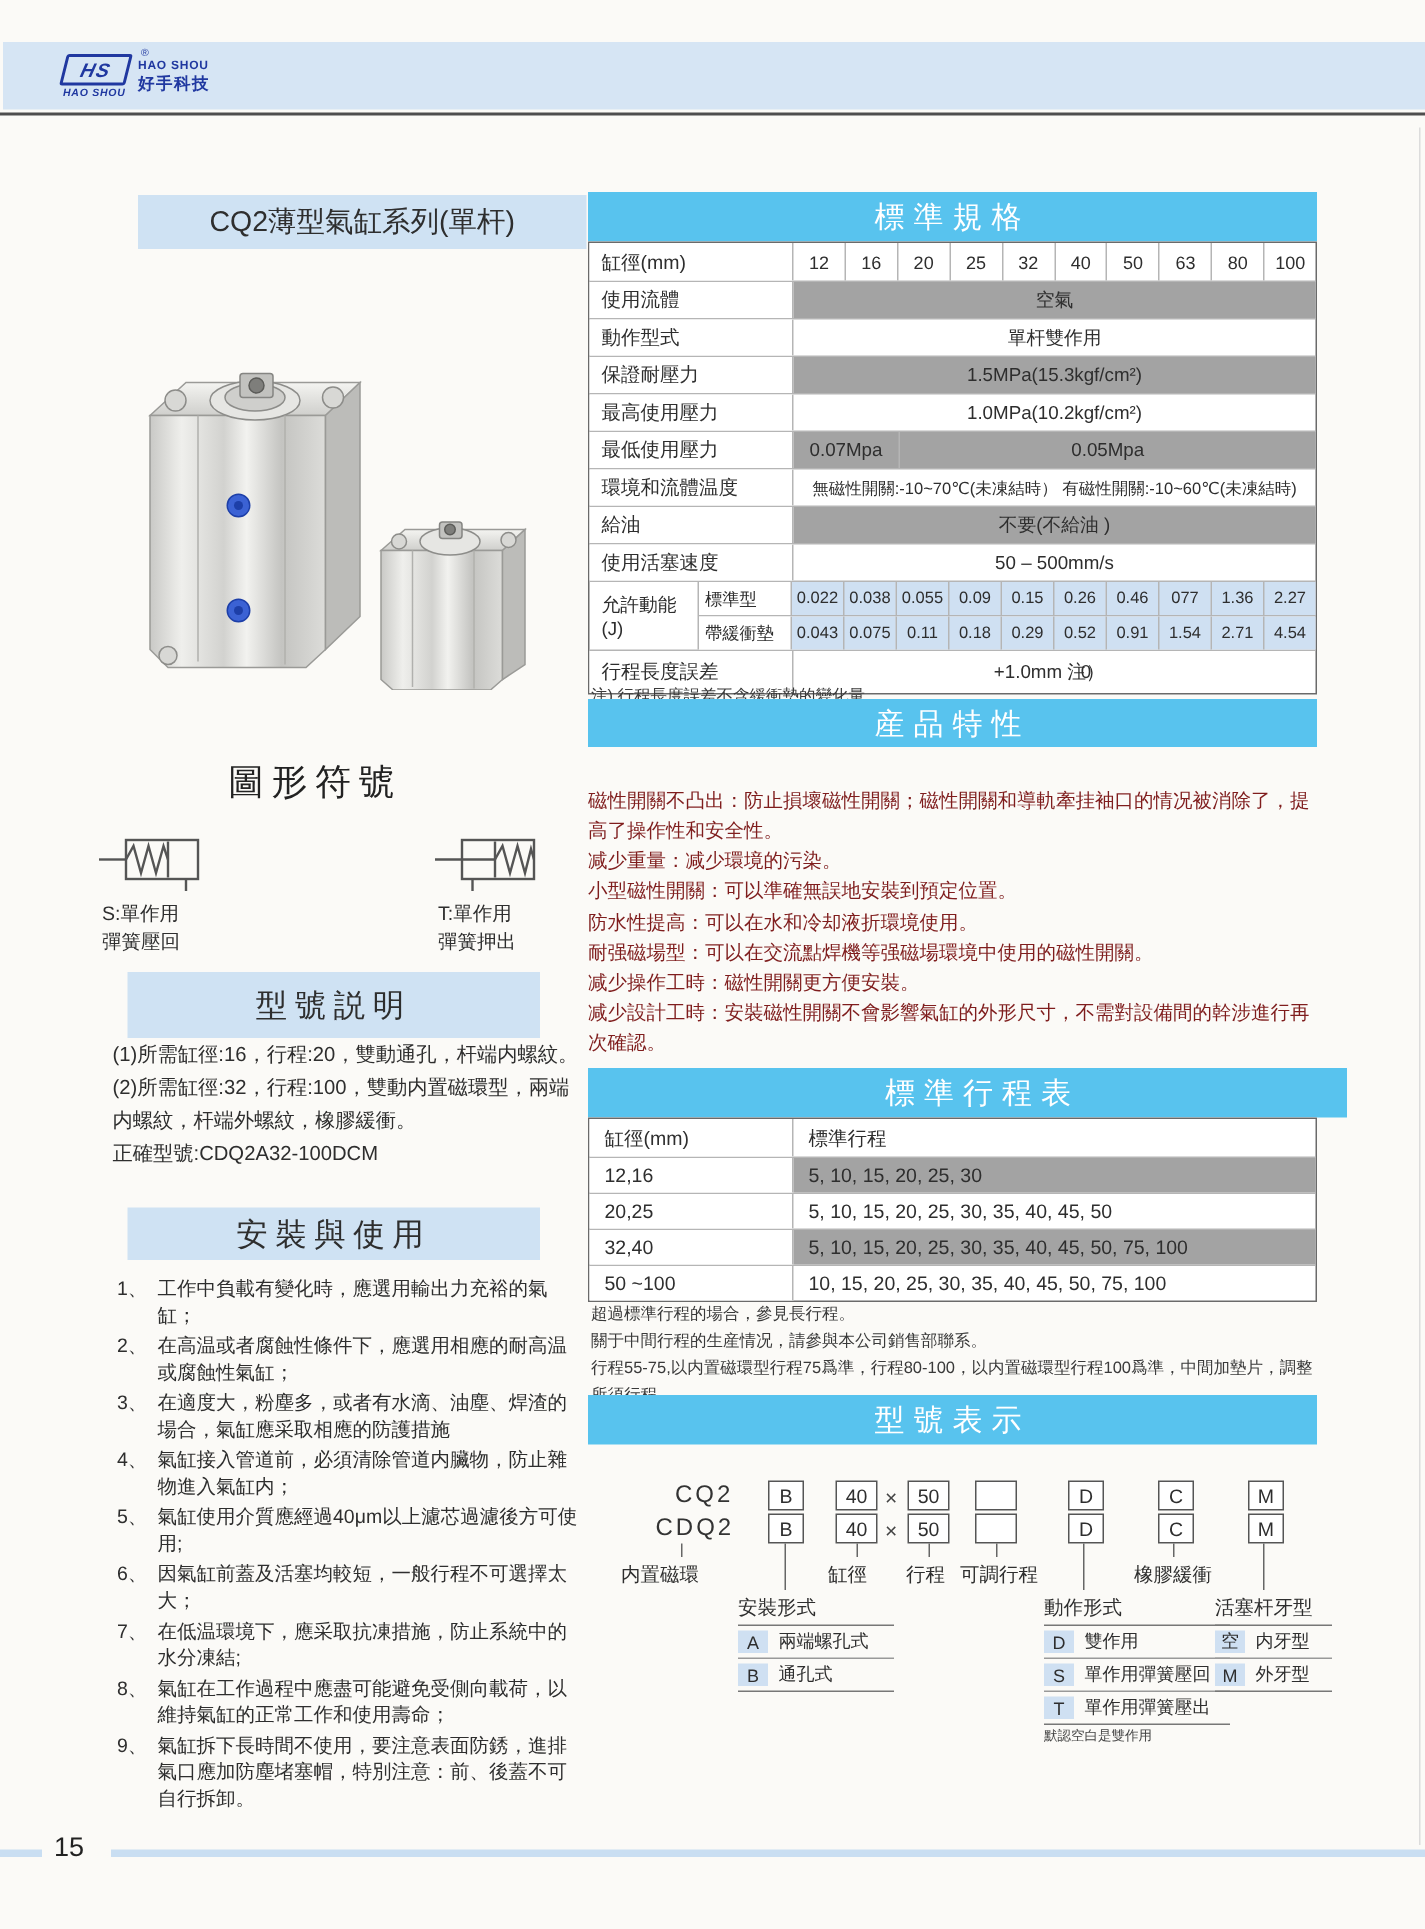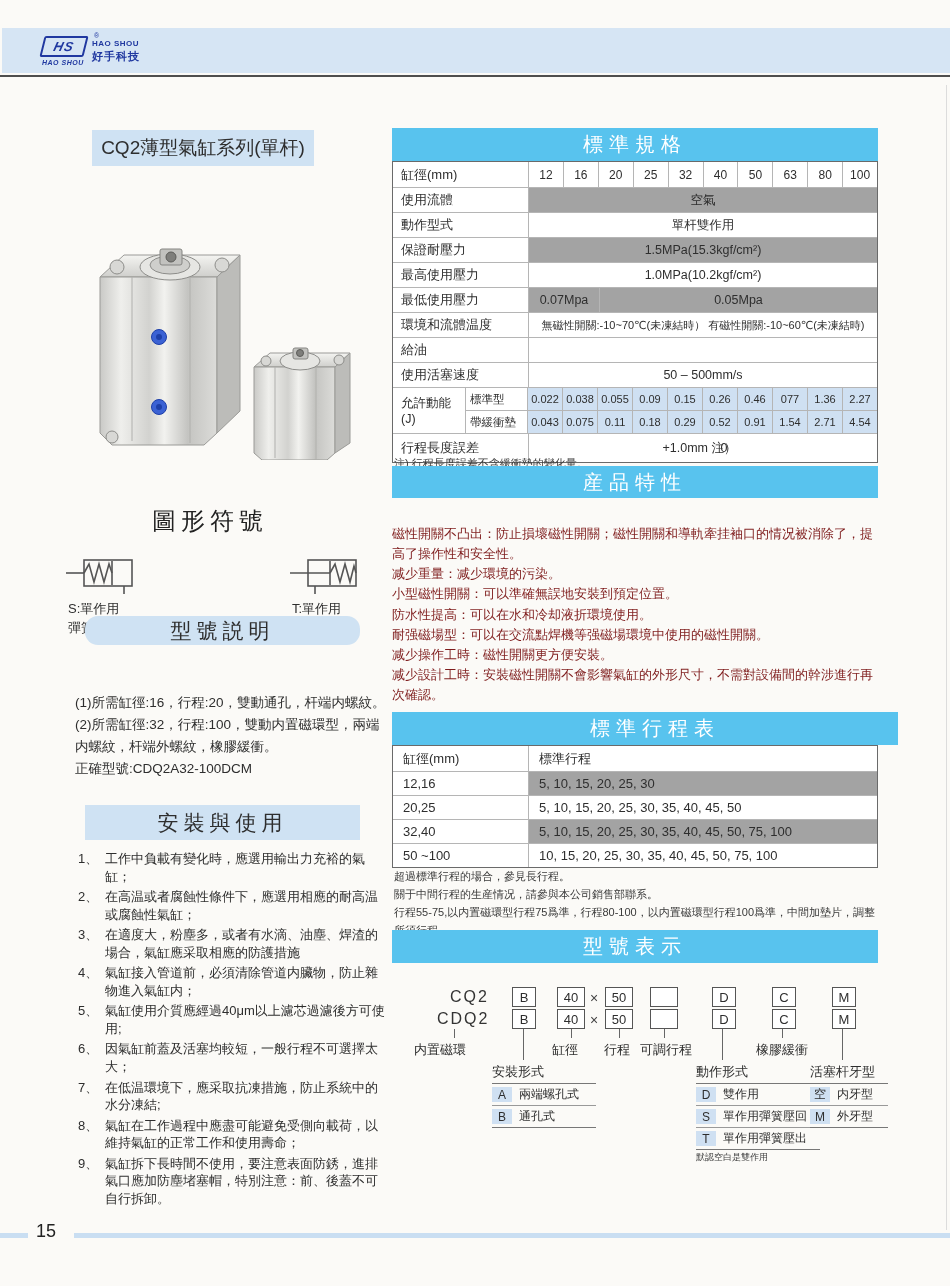--- a/index.html
+++ b/index.html
@@ -19,29 +19,29 @@
   .logo-right{margin-left:6px;line-height:1;}
   .logo-reg{font-size:7px;color:#2038a0;display:block;margin-left:2px;}
   .logo-en{font-size:8px;font-weight:bold;color:#2038a0;letter-spacing:.5px;display:block;margin-top:1px;}
   .logo-zh{font-size:11px;font-weight:bold;color:#2038a0;letter-spacing:1px;display:block;margin-top:3px;}
   .edge-line{position:absolute;left:946px;top:85px;width:1px;height:1145px;background:#dcdcdc;}
   
   .bar-lite{position:absolute;background:#cfe2f3;color:#2e2e2e;display:flex;align-items:center;justify-content:center;}
   .bar-cyan{position:absolute;background:#58c3ee;color:#fff;display:flex;align-items:center;justify-content:center;
             font-size:20px;letter-spacing:6px;height:33px;left:392px;width:486px;}
   
-  .series-title{left:92px;top:130px;width:222px;height:36px;font-size:19px;}
+  .series-title{left:92px;top:130px;width:299px;height:36px;font-size:19px;}
   .photo-wrap{position:absolute;left:62px;top:215px;width:305px;height:245px;}
   .sym-title{position:absolute;left:60px;top:505px;width:300px;text-align:center;
              font-size:24px;letter-spacing:5px;color:#222;font-weight:500;}
   .sym-row{position:absolute;left:60px;top:552px;width:320px;display:flex;justify-content:space-between;}
   .sym-item{display:flex;flex-direction:column;align-items:center;width:96px;}
   .sym-item svg{width:84px;height:48px;}
   .sym-cap{font-size:13px;color:#2e2e2e;line-height:1.45;text-align:left;align-self:flex-start;margin-left:8px;}
-  .bar-model-desc{left:85px;top:616px;width:275px;height:29px;font-size:21px;letter-spacing:5px;border-radius:13px;}
+  .bar-model-desc{left:85px;top:648px;width:275px;height:44px;font-size:21px;letter-spacing:5px;}
   .model-desc-text{position:absolute;left:75px;top:692px;width:314px;font-size:13.5px;line-height:1.62;color:#2e2e2e;}
   .bar-install{left:85px;top:805px;width:275px;height:35px;font-size:21px;letter-spacing:5px;}
   .install-list{position:absolute;left:78px;top:850px;width:312px;font-size:13px;line-height:1.35;color:#2e2e2e;}
   .inst-item{display:flex;margin-bottom:3px;}
   .inst-num{width:27px;flex:none;}
   .inst-text{flex:1;}
   
   .spec-table{position:absolute;left:392px;top:161px;width:486px;border:1.5px solid #6a6a6a;background:#fff;
               font-size:12.5px;color:#2e2e2e;box-sizing:border-box;}
   .srow{display:flex;align-items:stretch;border-top:1px solid #b5b5b5;min-height:24px;}
@@ -288,20 +288,21 @@
     <div class="lbl">最低使用壓力</div>
     <div class="half1 blue">0.07Mpa</div>
     <div class="half2 blue">0.05Mpa</div>
   </div>
   <div class="srow">
     <div class="lbl">環境和流體温度</div>
     <div class="val" style="font-size:11px;">無磁性開關:-10~70℃(未凍結時） 有磁性開關:-10~60℃(未凍結時)</div>
   </div>
   <div class="srow">
     <div class="lbl">給油</div>
+    <div class="val blue">不要(不給油 )</div>
   </div>
   <div class="srow">
     <div class="lbl">使用活塞速度</div>
     <div class="val">50 – 500mm/s</div>
   </div>
   <div class="srow">
     <div class="lbl-main">允許動能(J)</div>
     <div class="energy-right">
       <div class="energy-line">
         <div class="sublbl">標準型</div>

